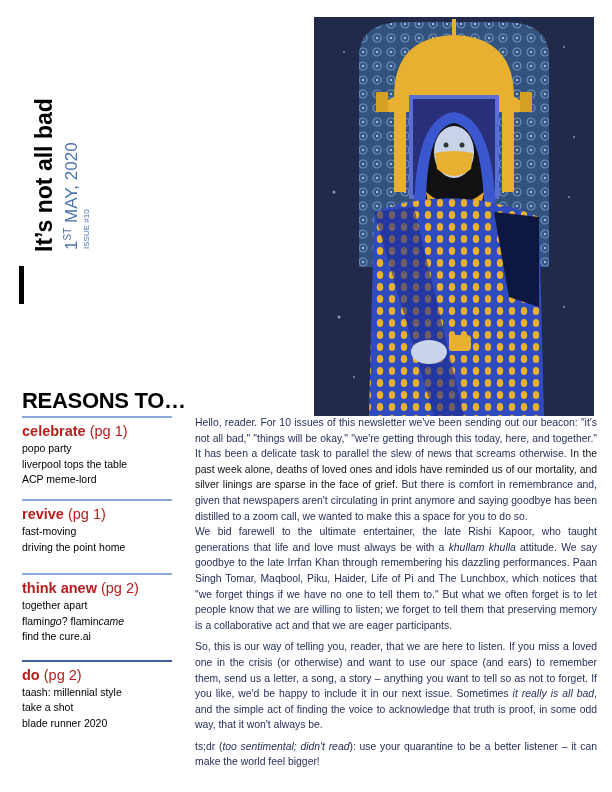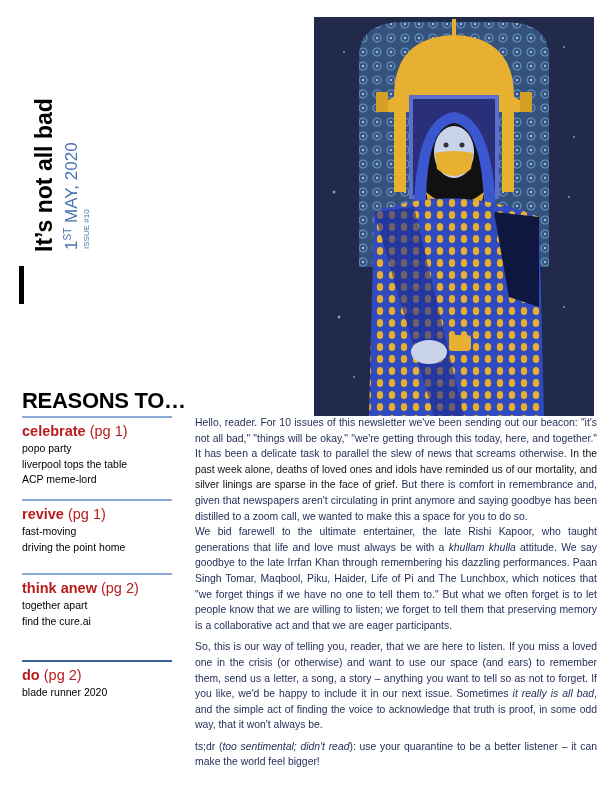--- a/index.html
+++ b/index.html
@@ -113,26 +113,29 @@
   <div class="rule"></div>
   <div class="sec-title"><b>revive</b><span> (pg 1)</span></div>
   <div class="item">fast-moving</div>
   <div class="item">driving the point home</div>
 </div>
 
 <div class="section" style="top:561px;margin-top:12px;">
   <div class="rule"></div>
   <div class="sec-title"><b>think anew</b><span> (pg 2)</span></div>
   <div class="item">together apart</div>
+  <div class="item"><span>flamin</span><i>go</i><span>? flamin</span><i>came</i></div>
   <div class="item">find the cure.ai</div>
 </div>
 
 <div class="section" style="top:660px;">
   <div class="rule" style="background:#3d5f9a;height:1.5px;"></div>
   <div class="sec-title"><b>do</b><span> (pg 2)</span></div>
+  <div class="item">taash: millennial style</div>
+  <div class="item">take a shot</div>
   <div class="item">blade runner 2020</div>
 </div>
 
 <div class="body">
   <p class="tight"><span>Hello, reader. For 10 issues of this newsletter we've been sending out our beacon: "it's not all bad," "things will be okay," "we're getting through this today, here, and together." It has been a delicate task to parallel the slew of news that screams otherwise.</span><span class="k"> In the past week alone, deaths of loved ones and idols have reminded us of our mortality, and silver linings are sparse in the face of grief.</span><span> But there is comfort in remembrance and, given that newspapers aren't circulating in print anymore and saying goodbye has been distilled to a zoom call, we wanted to make this a space for you to do so.</span></p>
   <p><span>We bid farewell to the ultimate entertainer, the late Rishi Kapoor, who taught generations that life and love must always be with a </span><i>khullam khulla</i><span> attitude. We say goodbye to the late Irrfan Khan through remembering his dazzling performances. Paan Singh Tomar, Maqbool, Piku, Haider, Life of Pi and The Lunchbox, which notices that "we forget things if we have no one to tell them to." But what we often forget is to let people know that we are willing to listen; we forget to tell them that preserving memory is a collaborative act and that we are eager participants.</span></p>
   <p><span>So, this is our way of telling you, reader, that we are here to listen. If you miss a loved one in the crisis (or otherwise) and want to use our space (and ears) to remember them, send us a letter, a song, a story – anything you want to tell so as not to forget. If you like, we'd be happy to include it in our next issue. Sometimes </span><i>it really is all bad</i><span>, and the simple act of finding the voice to acknowledge that truth is proof, in some odd way, that it won't always be.</span></p>
   <p><span>ts;dr (</span><i>too sentimental; didn't read</i><span>): use your quarantine to be a better listener – it can make the world feel bigger!</span></p>
 </div>
 

